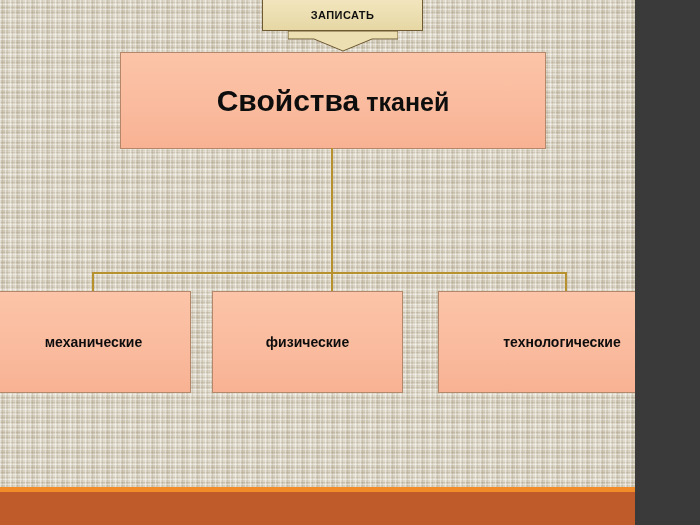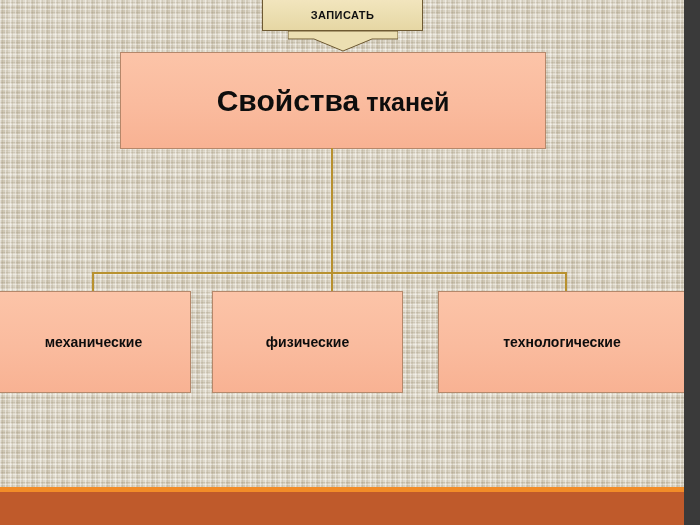--- a/index.html
+++ b/index.html
@@ -3,21 +3,21 @@
 <meta charset="utf-8">
 <title>Свойства тканей</title>
 <style>
   html, body {
     margin: 0;
     padding: 0;
     background: #3a3a3a;
   }
   #slide {
     position: relative;
-    width: 684px;
+    width: 635px;
     height: 525px;
     overflow: hidden;
     font-family: "Liberation Sans", "DejaVu Sans", sans-serif;
     
     background-color: #d9d2c1;
     background-image:
       repeating-linear-gradient(90deg,
         rgba(255,255,255,0.42) 0px, rgba(255,255,255,0.42) 1px,
         rgba(255,255,255,0.00) 1px, rgba(255,255,255,0.00) 2px,
         rgba(150,138,114,0.20) 2px, rgba(150,138,114,0.20) 3px,

